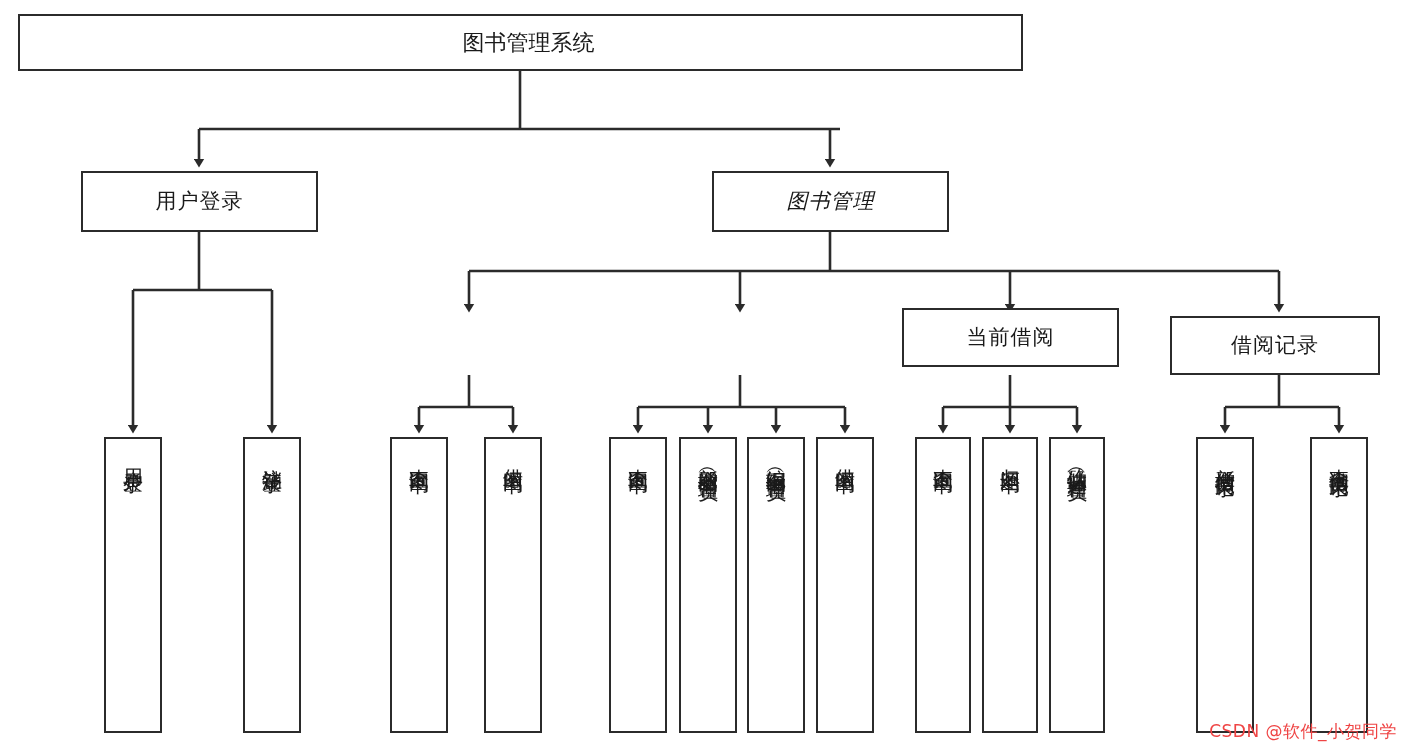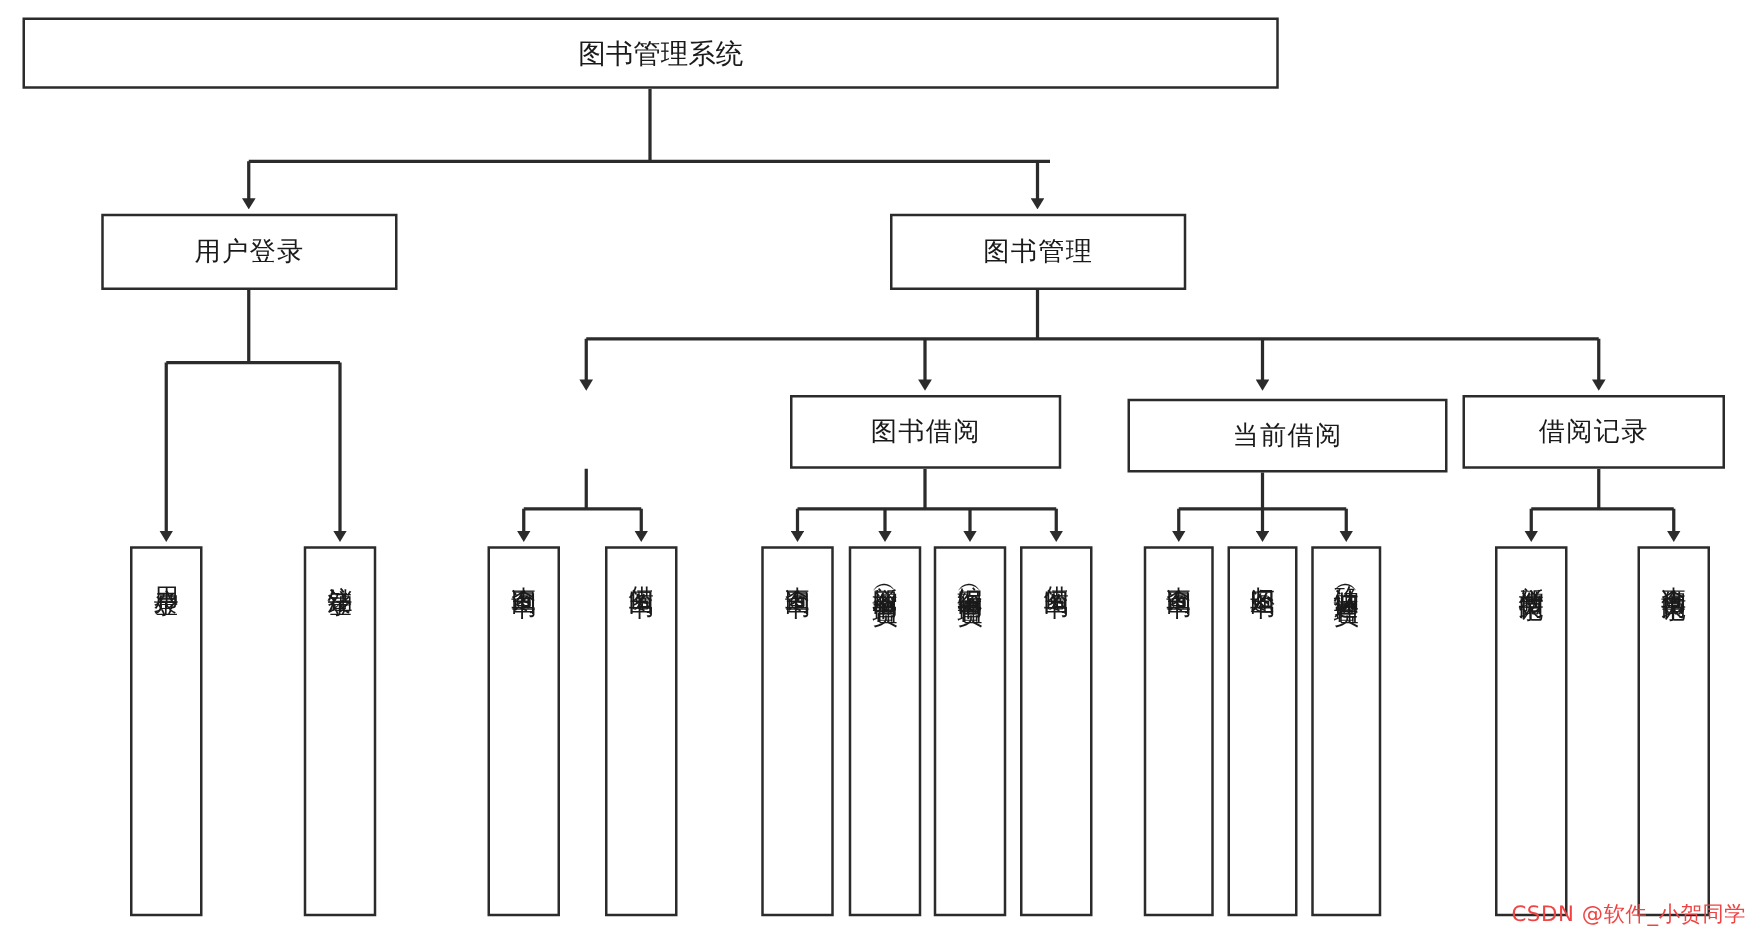--- a/index.html
+++ b/index.html
@@ -125,28 +125,25 @@
     </g>
   </svg>
 
   <div class="node root" style="left:18px; top:14px; width:1005px; height:57px;">
     <span>图书管理系统</span>
   </div>
 
   <div class="node h" style="left:81px; top:171px; width:237px; height:61px;">
     <span>用户登录</span>
   </div>
-  <div class="node h" style="left:712px; top:171px; width:237px; height:61px;">
+  <div class="node h" style="left:712px; top:171px; width:237px; height:61px;font-style:italic;">
     <span>图书管理</span>
   </div>
 
-  <div class="node h" style="left:632px; top:316px; width:217px; height:59px;">
-    <span>图书借阅</span>
-  </div>
-  <div class="node h" style="left:902px; top:319px; width:256px; height:59px;">
+  <div class="node h" style="left:902px; top:308px; width:217px; height:59px;">
     <span>当前借阅</span>
   </div>
   <div class="node h" style="left:1170px; top:316px; width:210px; height:59px;">
     <span>借阅记录</span>
   </div>
 
   <div class="node leaf" style="left:104px; top:437px; width:58px; height:296px;">
     <span class="vtext">用户登录</span>
   </div>
   <div class="node leaf" style="left:243px; top:437px; width:58px; height:296px;">

